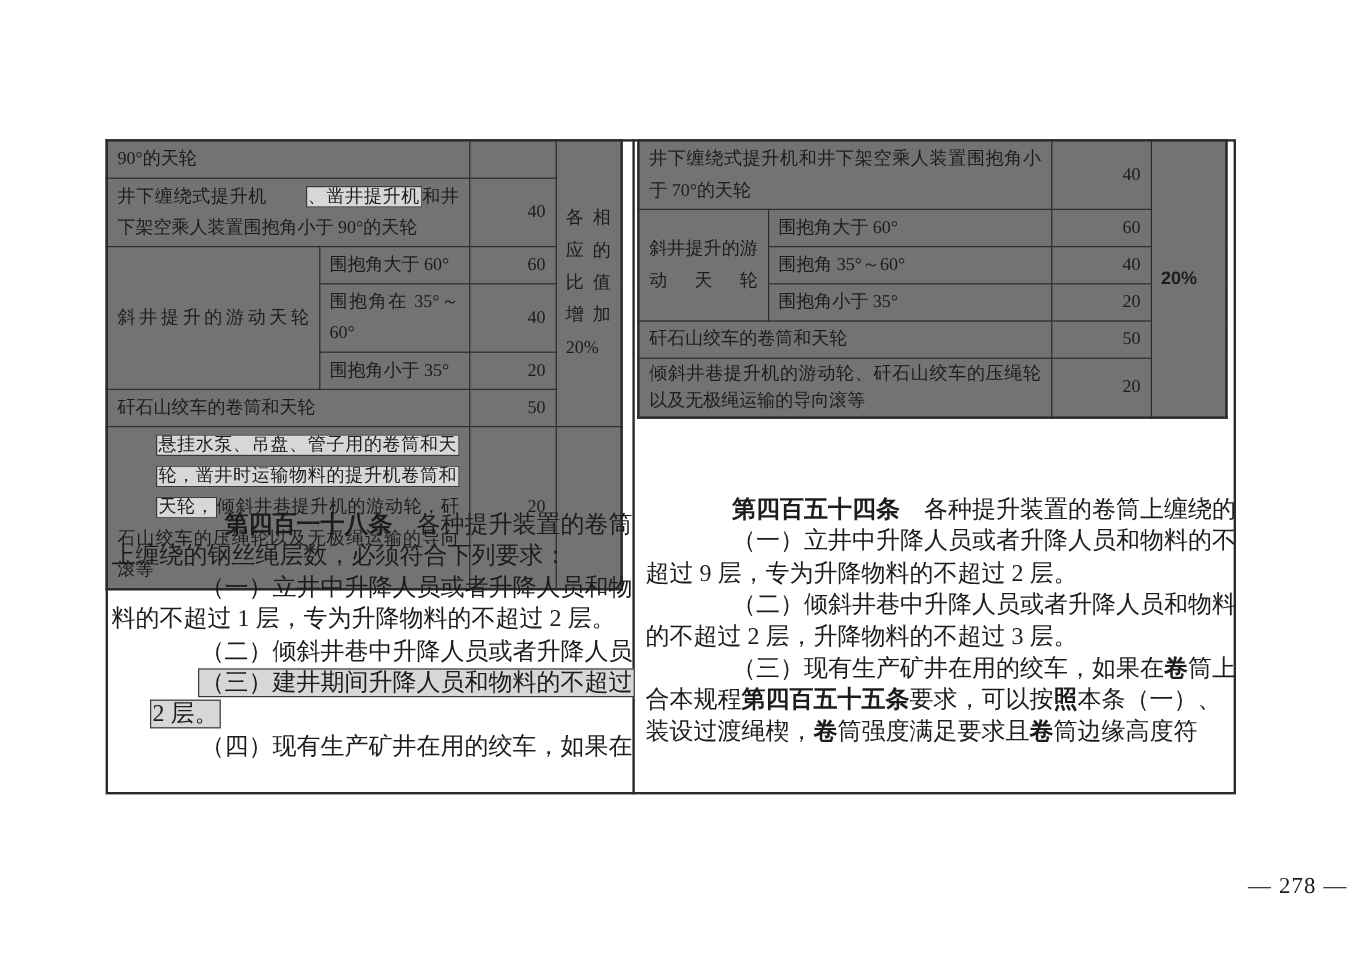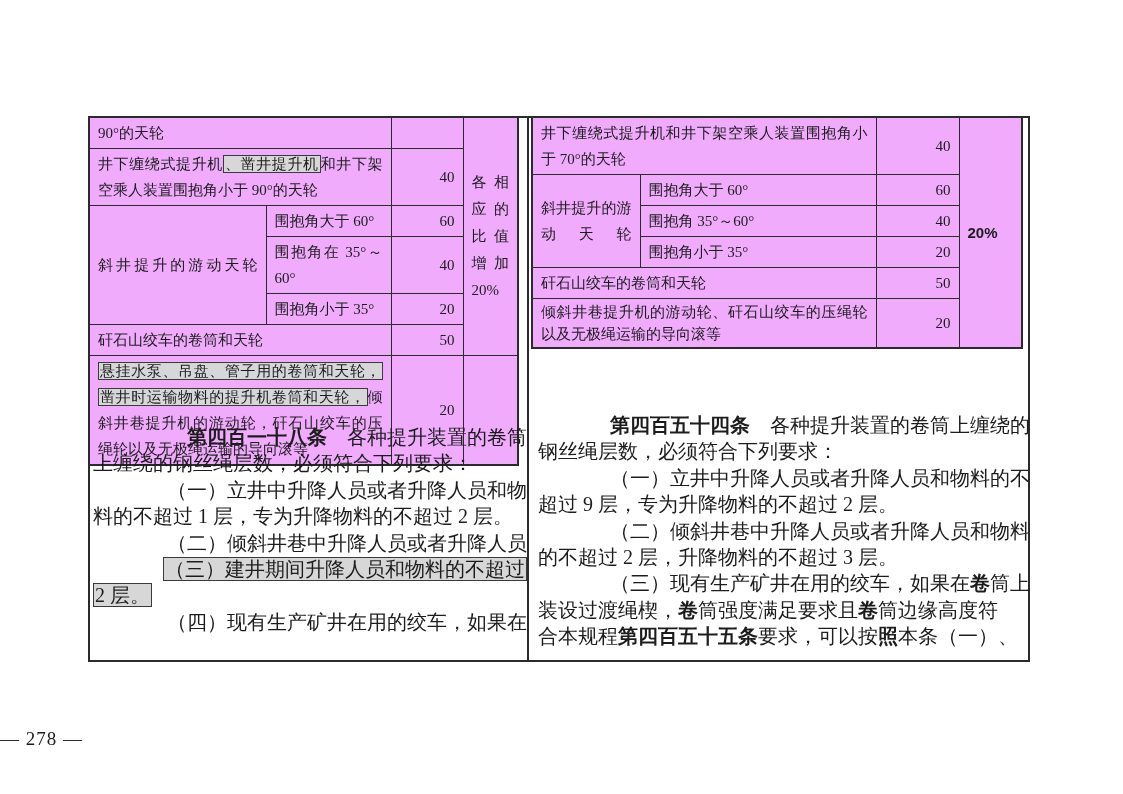--- a/index.html
+++ b/index.html
@@ -4,49 +4,49 @@
 <style>
   html,body{margin:0;padding:0;background:#ffffff;}
   .canvas{position:relative;width:1123px;height:794px;background:#ffffff;overflow:hidden;
           font-family:"Liberation Serif","DejaVu Serif",serif;color:#1c1c1c;}
 
   
   .frame{position:absolute;left:88px;top:116px;width:942px;height:546px;border:2px solid #2b2b2b;box-sizing:border-box;}
   .divider{position:absolute;left:527px;top:116px;width:2px;height:546px;background:#2b2b2b;}
 
   
-  table.cm{border-collapse:collapse;table-layout:fixed;position:absolute;background:#f0abfc;}
+  table.cm{border-collapse:collapse;table-layout:fixed;position:absolute;background:#737373;}
   table.cm td{border:1.4px solid #2b2b2b;font-size:15px;line-height:26px;padding:2px 8px;
               vertical-align:middle;box-sizing:border-box;overflow:hidden;}
   table.cm{border:2px solid #2b2b2b;}
   #ltable{left:88px;top:116px;width:429px;}
   #rtable{left:531px;top:116px;width:490px;}
   td.lbl{text-align:justify;}
   td.val{text-align:right;font-size:16px;padding:0;}
   td.grp{text-align:justify;text-align-last:justify;padding:4px 11px;line-height:30px;}
   td.note{vertical-align:top;padding:5px 5px;}
   .note-line{font-size:15px;line-height:27px;text-align:justify;text-align-last:justify;}
   .note-line.pct{text-align-last:left;}
   td.rnote{vertical-align:top;text-align:left;padding:6px 0 0 8px;
            font-weight:bold;font-size:17px;font-family:"Liberation Sans","DejaVu Sans",sans-serif;}
 
   
   .hl{background:#d7d7d7;border:1.5px solid #3a3a3a;padding:0 1px;
-      -webkit-box-decoration-break:clone;box-decoration-break:clone;}
+      -webkit-box-decoration-break:clone;box-decoration-break:clone;margin-left:32px;}
 
   
   .article{position:absolute;font-size:20px;line-height:26.4px;}
   #article-left{left:93px;top:424px;width:434px;}
   #article-right{left:538px;top:412px;width:492px;}
   .para-line{white-space:nowrap;}
   .para-line.ind{padding-left:40px;text-align:right;}
   .b{font-weight:bold;}
 
   
-  .pageno{position:absolute;left:0;top:728px;width:100%;text-align:left;font-size:19px;letter-spacing:1px;}
+  .pageno{position:absolute;left:0;top:728px;width:100%;text-align:right;font-size:19px;letter-spacing:1px;}
 </style>
 </head>
 <body>
 
 <div class="canvas">
 
   <div class="frame"></div>
   <div class="divider"></div>
 
   <table class="cm" id="ltable">
@@ -139,25 +139,24 @@
       <div class="para-line"><span>上缠绕的钢丝绳层数，必须符合下列要求：</span></div>
       <div class="para-line ind"><span>（一）立井中升降人员或者升降人员和物</span></div>
       <div class="para-line"><span>料的不超过 1 层，专为升降物料的不超过 2 层。</span></div>
       <div class="para-line ind"><span>（二）倾斜井巷中升降人员或者升降人员</span></div>
       <div class="para-line ind"><span class="hl">（三）建井期间升降人员和物料的不超过</span></div>
       <div class="para-line"><span class="hl">2 层。</span></div>
       <div class="para-line ind"><span>（四）现有生产矿井在用的绞车，如果在</span></div>
     </div>
   <div class="article" id="article-right">
       <div class="para-line ind"><span class="b">第四百五十四条</span><span>　各种提升装置的卷筒上缠绕的</span></div>
-      <div class="para-line"><span>钢丝绳层数，必须符合下列要求：</span></div>
       <div class="para-line ind"><span>（一）立井中升降人员或者升降人员和物料的不</span></div>
       <div class="para-line"><span>超过 9 层，专为升降物料的不超过 2 层。</span></div>
       <div class="para-line ind"><span>（二）倾斜井巷中升降人员或者升降人员和物料</span></div>
       <div class="para-line"><span>的不超过 2 层，升降物料的不超过 3 层。</span></div>
       <div class="para-line ind"><span>（三）现有生产矿井在用的绞车，如果在</span><span class="b">卷</span><span>筒上</span></div>
+      <div class="para-line"><span>合本规程</span><span class="b">第四百五十五条</span><span>要求，可以按</span><span class="b">照</span><span>本条（一）、</span></div>
       <div class="para-line"><span>装设过渡绳楔，</span><span class="b">卷</span><span>筒强度满足要求且</span><span class="b">卷</span><span>筒边缘高度符</span></div>
-      <div class="para-line"><span>合本规程</span><span class="b">第四百五十五条</span><span>要求，可以按</span><span class="b">照</span><span>本条（一）、</span></div>
     </div>
 
   <div class="pageno">— 278 —</div>
 
 </div>
 
 </body></html>

